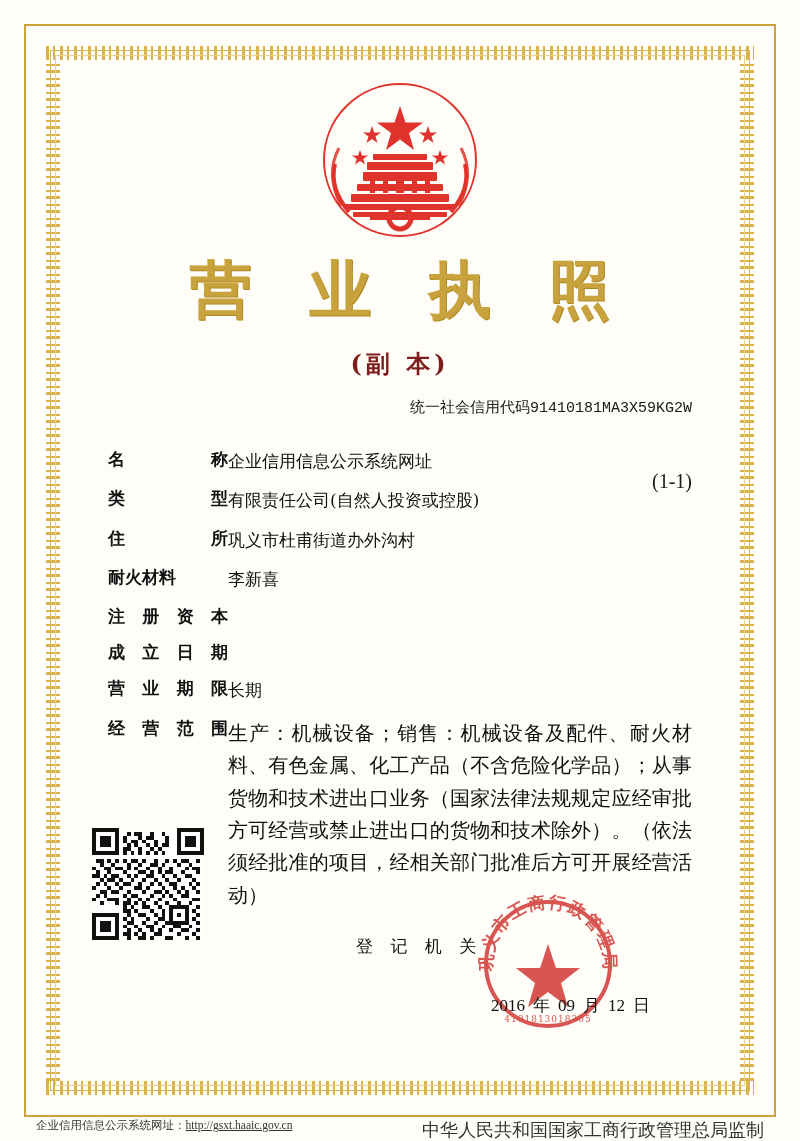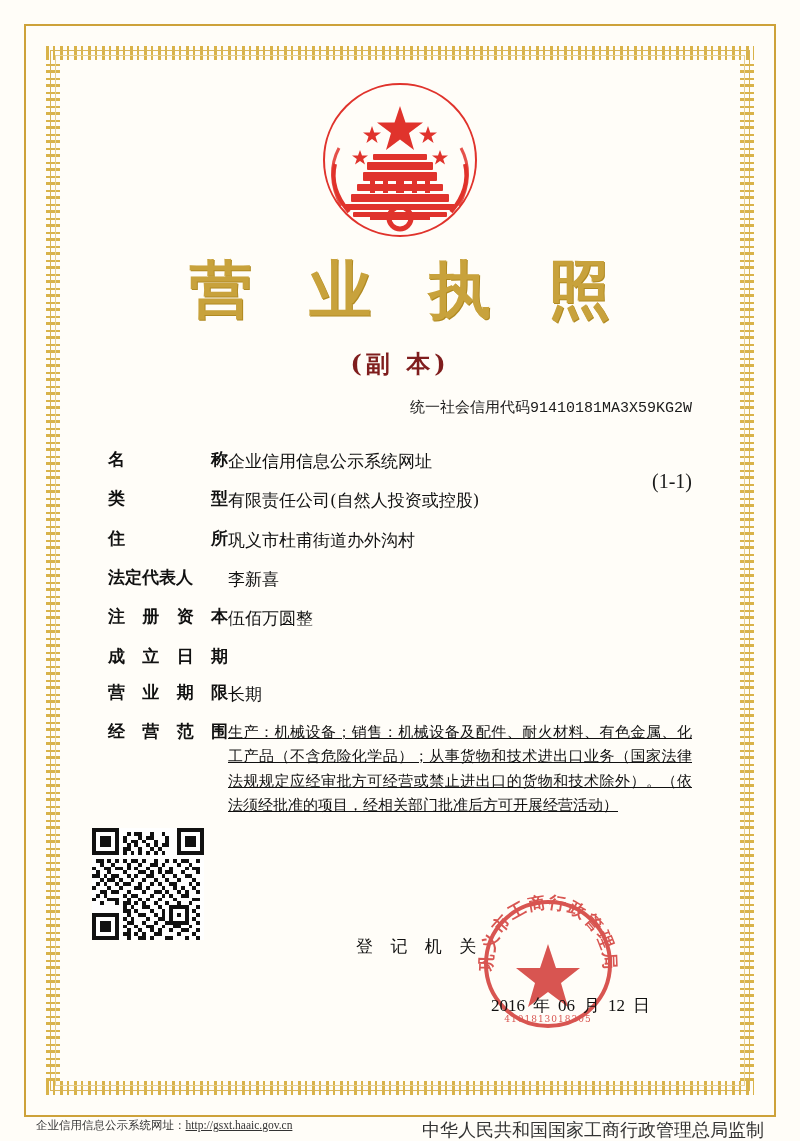--- a/index.html
+++ b/index.html
@@ -137,24 +137,23 @@
     justify-content: space-between;
   }
   .row .value {
     font-family: "DejaVu Serif", serif;
     font-size: 17px;
     color: #111;
     line-height: 1.55;
     flex: 1;
   }
   .row.scope .value {
-    font-size: 15px;
+    font-size: 20px;
     line-height: 1.62;
     text-align: justify;
-    text-decoration: underline;
   }
 
   
   .qr {
     position: absolute;
     left: 92px;
     top: 828px;
     width: 112px;
     height: 112px;
   }
@@ -289,33 +288,32 @@
     <div class="row">
       <div class="label" style="display: flex; justify-content: space-between;">
         <span>住</span>
           <span>所</span>
       </div>
       <div class="value">巩义市杜甫街道办外沟村</div>
     </div>
 
     <div class="row">
       <div class="label">
-        <span>法定代表人</span>
+        <span>耐火材料</span>
       </div>
       <div class="value">李新喜</div>
     </div>
 
     <div class="row">
       <div class="label" style="display: flex; justify-content: space-between;">
         <span>注</span>
           <span>册</span>
           <span>资</span>
           <span>本</span>
       </div>
-      <div class="value">伍佰万圆整</div>
     </div>
 
     <div class="row">
       <div class="label" style="display: flex; justify-content: space-between;">
         <span>成</span>
           <span>立</span>
           <span>日</span>
           <span>期</span>
       </div>
     </div>
@@ -572,21 +570,21 @@
       <circle cx="76" cy="76" r="62" fill="none" stroke="#d0312d" stroke-width="4"></circle>
       <text font-family="DejaVu Serif, serif" font-size="17" fill="#d0312d" font-weight="bold" letter-spacing="2">
         <textPath href="#sealArc" startOffset="50%" text-anchor="middle">巩义市工商行政管理局</textPath>
       </text>
       <polygon points="76,56 84,80 108,80 89,95 96,119 76,104 56,119 63,95 44,80 68,80" fill="#d0312d"></polygon>
       <text x="76" y="134" font-family="DejaVu Serif, serif" font-size="9" fill="#d0312d" text-anchor="middle" letter-spacing="1">4101813018305</text>
     </svg>
   </div>
 
   <div class="issue-date">
-    <span class="num">2016</span><span>年</span><span class="num">06</span><span>月</span><span class="num">12</span><span>日</span>
+    <span class="num">2016</span><span>年</span><span class="num">09</span><span>月</span><span class="num">12</span><span>日</span>
   </div>
 
   <div class="footer-left">
     <span>企业信用信息公示系统网址：</span><span class="url">http://gsxt.haaic.gov.cn</span>
   </div>
   <div class="footer-right">中华人民共和国国家工商行政管理总局监制</div>
 
 </div>
 
 </body></html>

